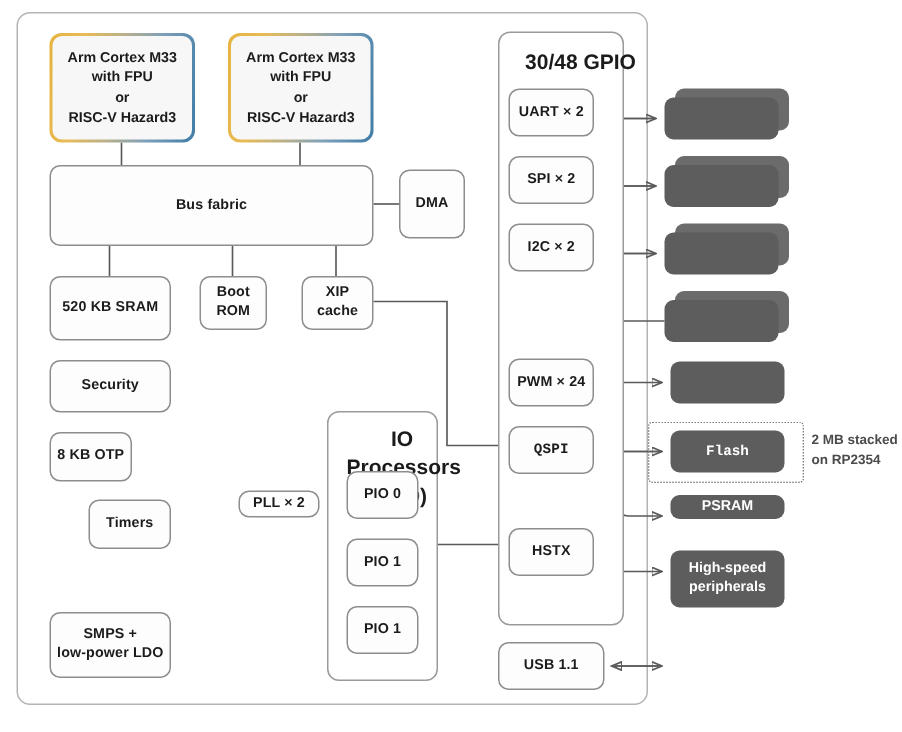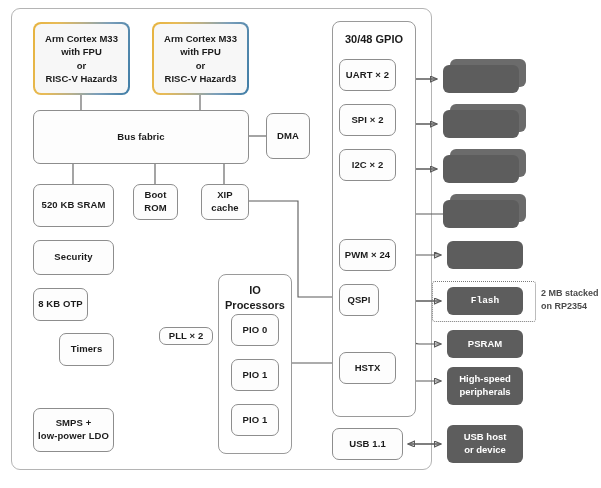--- a/index.html
+++ b/index.html
@@ -43,26 +43,27 @@
   .outer{
     position:absolute;
     box-sizing:border-box;
     border:1px solid #b4b4b4;
     border-radius:9px;
     background:#ffffff;
     z-index:1;
   }
   .panel-title{
     position:absolute;
-    font-size:11px;
+    font-size:14px;
     font-weight:bold;
     color:#1b1b1b;
     text-align:center;
     line-height:1.35;
     z-index:6;
+    padding-left:13px;
   }
   
   .cpu{
     position:absolute;
     box-sizing:border-box;
     border-radius:8px;
     padding:1.6px;
     background:linear-gradient(100deg,#e6b33f 0%,#e8bb57 22%,#b9b08a 46%,#7c9fba 70%,#3f7da6 100%);
     z-index:6;
   }
@@ -246,21 +247,21 @@
   </div>
   <div class="box" style="left:339px;top:104px;width:57px;height:32px;">
     <span>SPI × 2</span>
   </div>
   <div class="box" style="left:339px;top:149px;width:57px;height:32px;">
     <span>I2C × 2</span>
   </div>
   <div class="box" style="left:339px;top:239px;width:57px;height:32px;">
     <span>PWM × 24</span>
   </div>
-  <div class="box" style="left:339px;top:284px;width:40px;height:32px;">
+  <div class="box" style="left:339px;top:284px;width:57px;height:32px;font-family:Liberation Mono, monospace;">
     <span>QSPI</span>
   </div>
   <div class="box" style="left:339px;top:352px;width:57px;height:32px;">
     <span>HSTX</span>
   </div>
 
   <div class="box" style="left:332px;top:428px;width:71px;height:32px;">
     <span>USB 1.1</span>
   </div>
 
@@ -290,33 +291,29 @@
 
   <div class="dotted" style="left:432px;top:281px;width:104px;height:41px;"></div>
   <div class="gblock" style="left:447px;top:287px;width:76px;height:28px;font-family:Liberation Mono, monospace;">
     <span>Flash</span>
   </div>
   <div class="note" style="left:541px;top:287px;width:62px;">
     <span>2 MB stacked</span><br>
     <span>on RP2354</span>
   </div>
 
-  <div class="gblock" style="left:447px;top:330px;width:76px;height:28px;">
+  <div class="gblock" style="left:447px;top:330px;width:76px;height:16px;">
     <span>PSRAM</span>
   </div>
 
   <div class="gblock" style="left:447px;top:367px;width:76px;height:38px;flex-direction:column;">
     <span>High-speed</span>
     <span>peripherals</span>
   </div>
 
-  <div class="gblock" style="left:447px;top:425px;width:76px;height:38px;flex-direction:column;">
-    <span>USB host</span>
-    <span>or device</span>
-  </div>
 
   <svg class="links">
     <defs>
       <marker id="ah-r" markerWidth="7" markerHeight="7" refX="6" refY="3" orient="auto">
         <path d="M0,0.4 L6.2,3 L0,5.6 z" fill="#5a5a5a" stroke="none"></path>
       </marker>
       <marker id="ah-l" markerWidth="7" markerHeight="7" refX="6" refY="3" orient="auto">
         <path d="M0,0.4 L6.2,3 L0,5.6 z" fill="#5a5a5a" stroke="none"></path>
       </marker>
     </defs>

